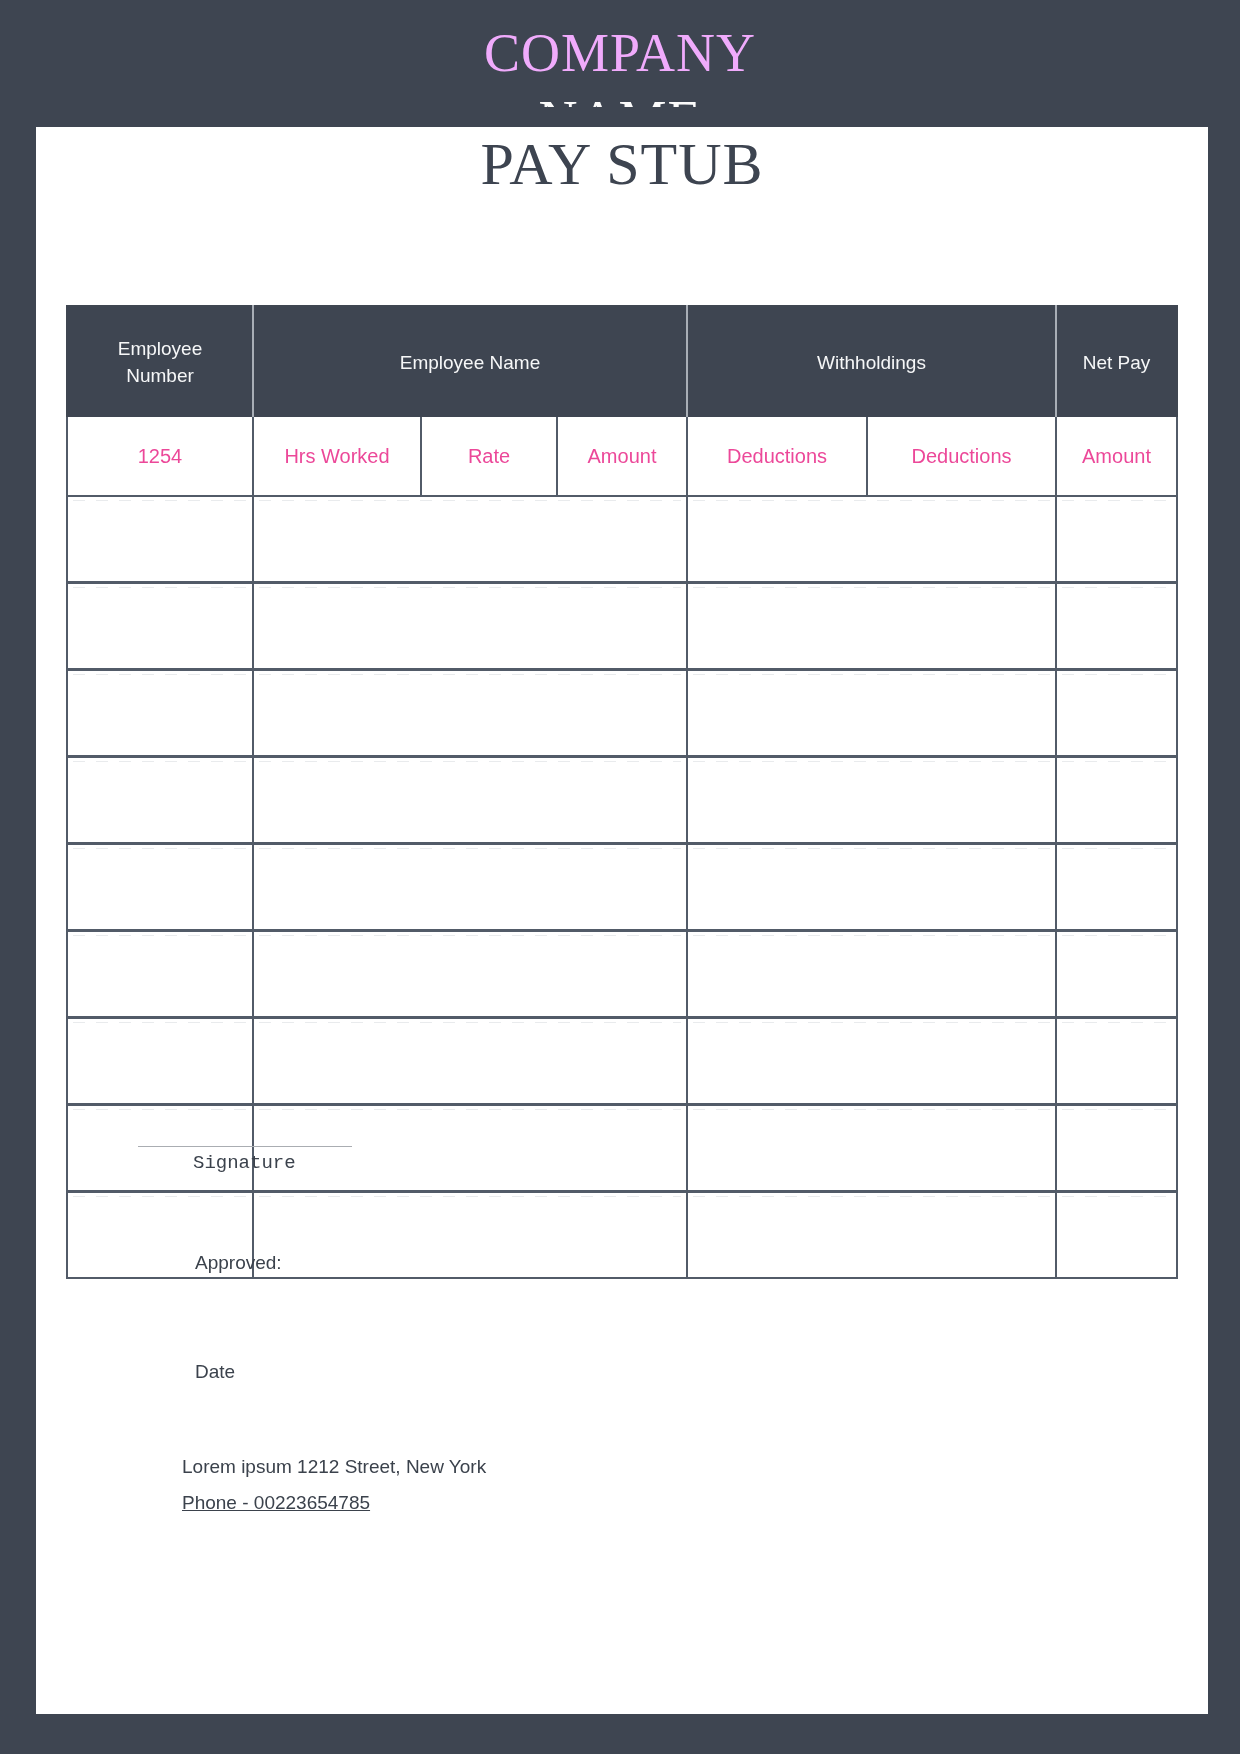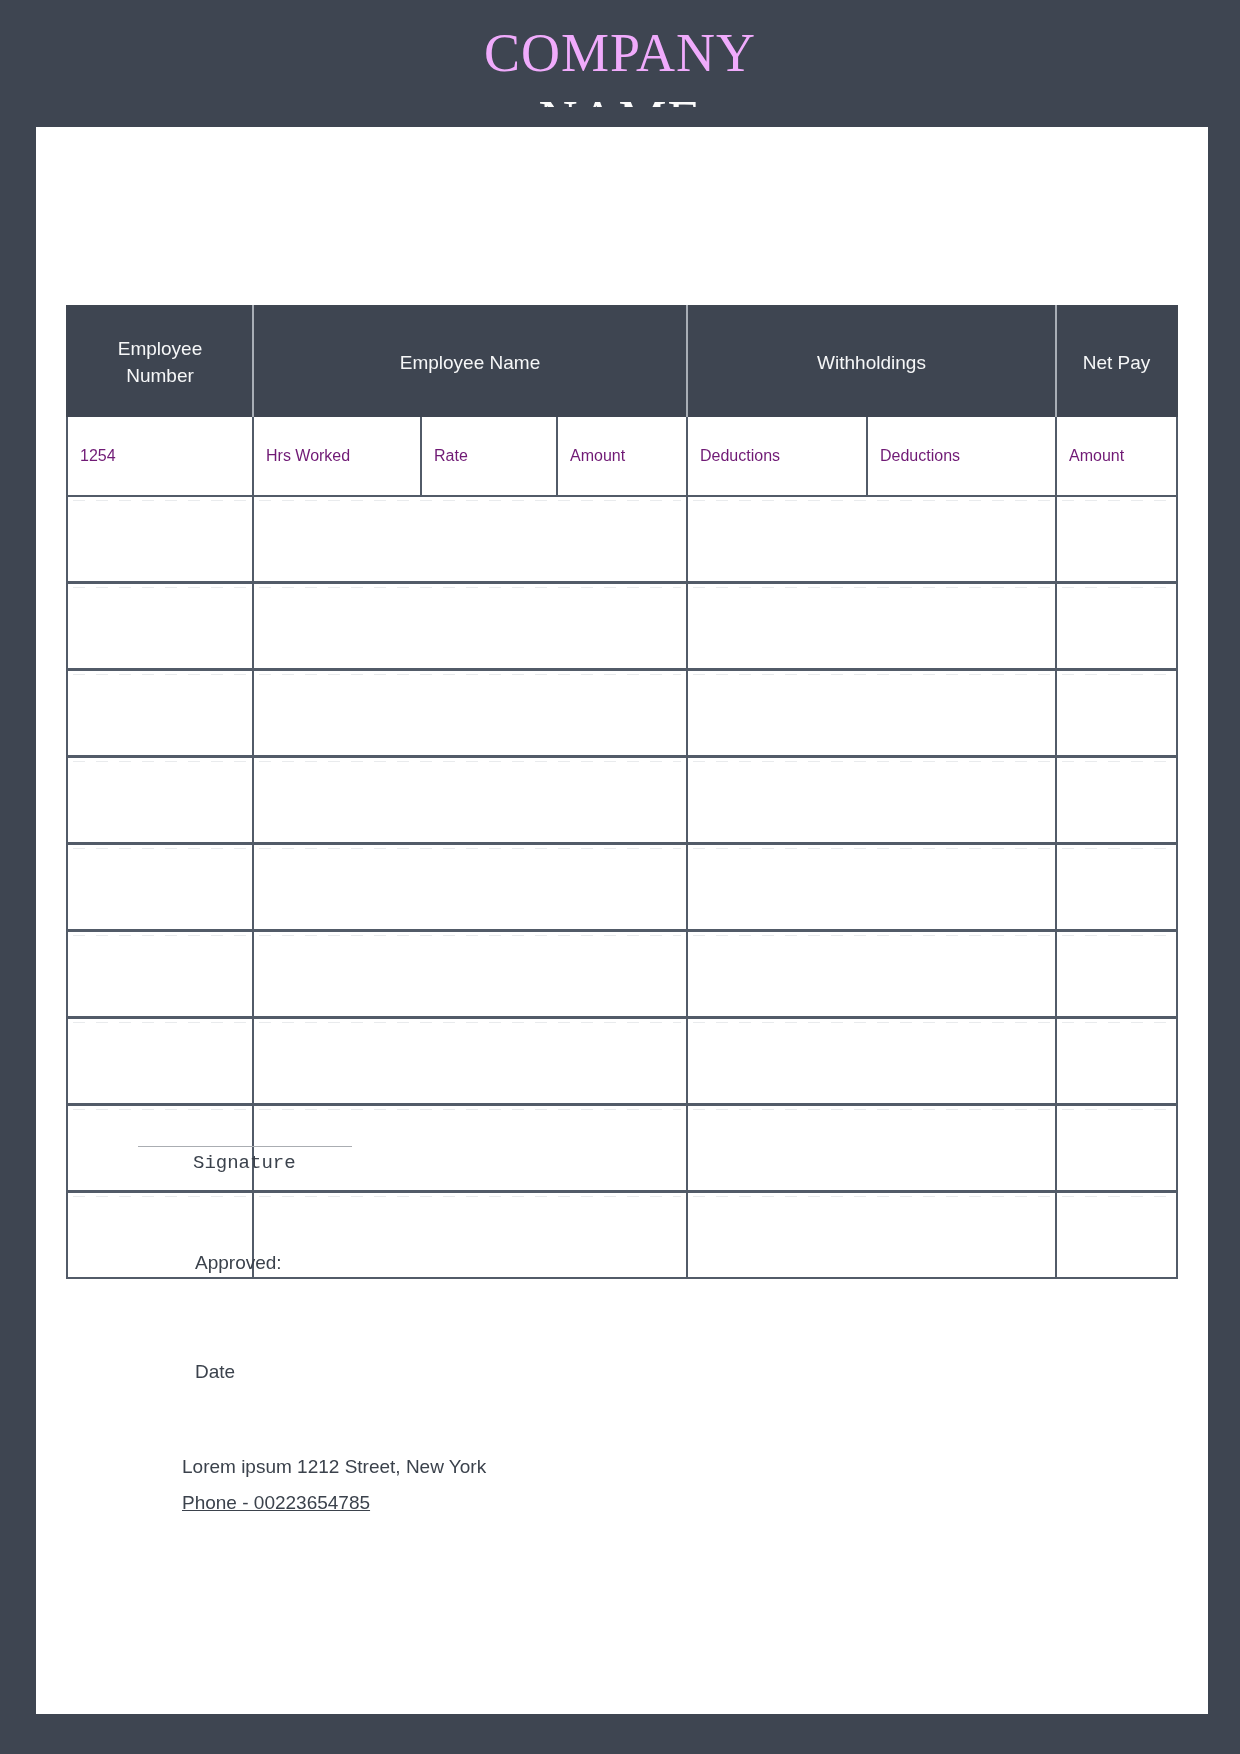--- a/index.html
+++ b/index.html
@@ -50,22 +50,22 @@
     font-weight: normal;
     font-size: 19px; line-height: 27px;
     height: 86px;
     vertical-align: middle;
     text-align: center;
     border-left: 2px solid #a8aeb6;
   }
   tr.group-header th:first-child { border-left: none; padding: 8px 30px; }
   tr.sub-header td {
     height: 54px;
-    vertical-align: middle;
-    font-size: 16px; color: #701a75;
+    text-align: center; vertical-align: middle;
+    font-size: 20px; color: #ec4899;
     border: 2px solid #525b68;
     border-top: none;
   }
   tbody.rows td {
     height: 60px;
     border: 2px solid #525b68;
     border-bottom-width: 3px;
     background-image: repeating-linear-gradient(90deg, #e9ebed 0 12px, rgba(0,0,0,0) 12px 23px);
     background-size: calc(100% - 10px) 1px;
     background-position: 5px 3px;
@@ -89,20 +89,21 @@
 </head>
 <body>
 
 <div class="dark-header">
   <div class="company-line1">COMPANY</div>
   <div class="company-line2-clip">NAME</div>
 </div>
 
 <div class="white-page">
 
+  <div class="paystub-title">PAY STUB</div>
 
   <table class="paystub">
     <colgroup>
       <col style="width:186px">
         <col style="width:168px">
         <col style="width:136px">
         <col style="width:130px">
       <col style="width:180px">
         <col style="width:189px">
         <col style="width:121px">

